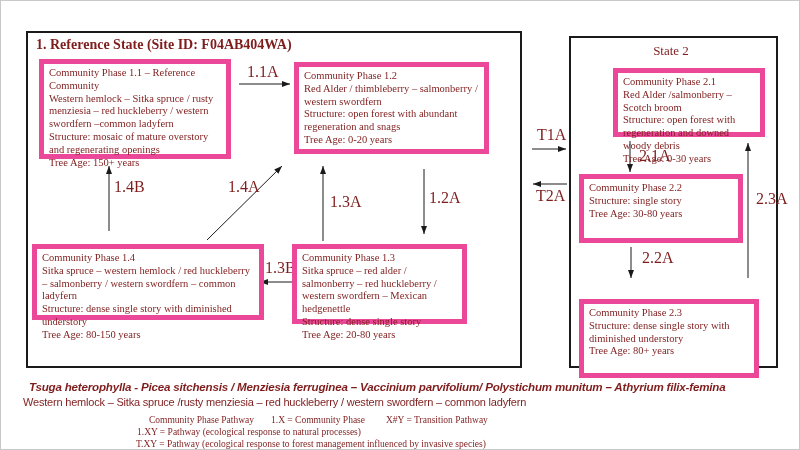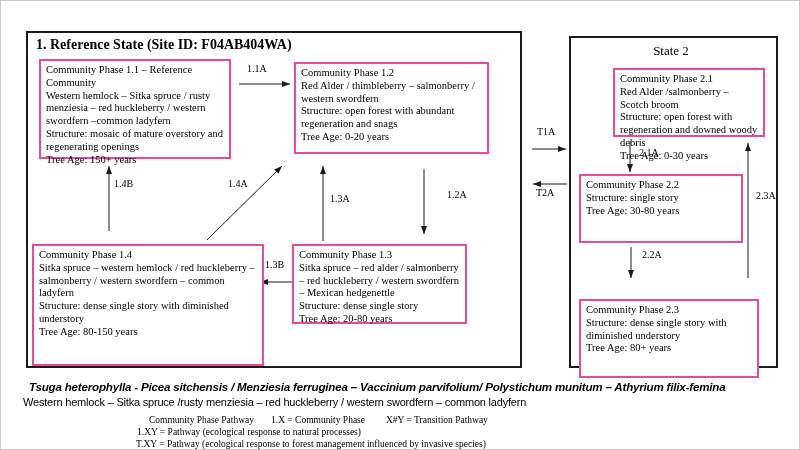--- a/index.html
+++ b/index.html
@@ -1,29 +1,29 @@
 <!DOCTYPE html>
 <html><head>
 <meta charset="utf-8">
 <style>
   html,body{margin:0;padding:0;background:#e9e9e9;}
   #canvas{
     position:relative;width:800px;height:450px;background:#ffffff;
-    font-family:"Liberation Serif", serif;color:#000000;overflow:hidden;
+    font-family:"Liberation Serif", serif;color:#7f1d1d;overflow:hidden;
     border:1px solid #c9c9c9;box-sizing:border-box;
   }
   .state-box{position:absolute;border:2px solid #1a1a1a;background:#ffffff;box-sizing:border-box;}
   .phase-box{
-    position:absolute;border:2px solid #ec4899;background:#ffffff;box-sizing:border-box;
+    position:absolute;border:5px solid #ec4899;background:#ffffff;box-sizing:border-box;
     padding:3px 5px;font-size:10.5px;line-height:1.22;
   }
   .phase-box p{margin:0;}
   .ref-title{position:absolute;left:35px;top:36px;font-size:14px;font-weight:bold;}
   .s2-title{position:absolute;left:578px;top:42px;width:184px;text-align:center;font-size:13px;}
-  .arrow-label{position:absolute;font-size:10px;line-height:1;}
+  .arrow-label{position:absolute;font-size:16px;line-height:1;}
   svg.arrows{position:absolute;left:0;top:0;pointer-events:none;}
   .foot-latin{
     position:absolute;left:28px;top:379px;width:720px;
     font-family:"Liberation Sans", sans-serif;font-style:italic;font-weight:bold;
     font-size:11.6px;letter-spacing:-0.2px;white-space:nowrap;
   }
   .foot-common{
     position:absolute;left:22px;top:395px;width:720px;
     font-family:"Liberation Sans", sans-serif;
     font-size:11px;letter-spacing:-0.2px;white-space:nowrap;
@@ -54,21 +54,21 @@
     <line x1="206" y1="239" x2="281" y2="165" stroke="#1a1a1a" stroke-width="1" marker-end="url(#ah)"></line>
     <line x1="108" y1="230" x2="108" y2="165" stroke="#1a1a1a" stroke-width="1" marker-end="url(#ah)"></line>
     <line x1="531" y1="148" x2="565" y2="148" stroke="#1a1a1a" stroke-width="1" marker-end="url(#ah)"></line>
     <line x1="566" y1="183" x2="532" y2="183" stroke="#1a1a1a" stroke-width="1" marker-end="url(#ah)"></line>
     <line x1="629" y1="140" x2="629" y2="171" stroke="#1a1a1a" stroke-width="1" marker-end="url(#ah)"></line>
     <line x1="630" y1="246" x2="630" y2="277" stroke="#1a1a1a" stroke-width="1" marker-end="url(#ah)"></line>
     <line x1="747" y1="277" x2="747" y2="142" stroke="#1a1a1a" stroke-width="1" marker-end="url(#ah)"></line>
   </svg>
 
   <span class="arrow-label" style="left:246px;top:63px;">1.1A</span>
-  <span class="arrow-label" style="left:446px;top:189px;">1.2A</span>
+  <span class="arrow-label" style="left:428px;top:189px;">1.2A</span>
   <span class="arrow-label" style="left:329px;top:193px;">1.3A</span>
   <span class="arrow-label" style="left:264px;top:259px;">1.3B</span>
   <span class="arrow-label" style="left:227px;top:178px;">1.4A</span>
   <span class="arrow-label" style="left:113px;top:178px;">1.4B</span>
   <span class="arrow-label" style="left:536px;top:126px;">T1A</span>
   <span class="arrow-label" style="left:535px;top:187px;">T2A</span>
   <span class="arrow-label" style="left:638px;top:147px;">2.1A</span>
   <span class="arrow-label" style="left:641px;top:249px;">2.2A</span>
   <span class="arrow-label" style="left:755px;top:190px;">2.3A</span>
 
@@ -86,21 +86,21 @@
     <p>Tree Age: 0-20 years</p>
   </div>
 
   <div class="phase-box" style="left:291px;top:243px;width:175px;height:80px;">
     <p>Community Phase 1.3</p>
     <p>Sitka spruce – red alder / salmonberry – red huckleberry / western swordfern – Mexican hedgenettle</p>
     <p>Structure: dense single story</p>
     <p>Tree Age: 20-80 years</p>
   </div>
 
-  <div class="phase-box" style="left:31px;top:243px;width:232px;height:122px;">
+  <div class="phase-box" style="left:31px;top:243px;width:232px;height:76px;">
     <p>Community Phase 1.4</p>
     <p>Sitka spruce – western hemlock / red huckleberry – salmonberry / western swordfern – common ladyfern</p>
     <p>Structure: dense single story with diminished understory</p>
     <p>Tree Age: 80-150 years</p>
   </div>
 
   <div class="phase-box" style="left:612px;top:67px;width:152px;height:69px;">
     <p>Community Phase 2.1</p>
     <p>Red Alder /salmonberry – Scotch broom</p>
     <p>Structure: open forest with regeneration and downed woody debris</p>

